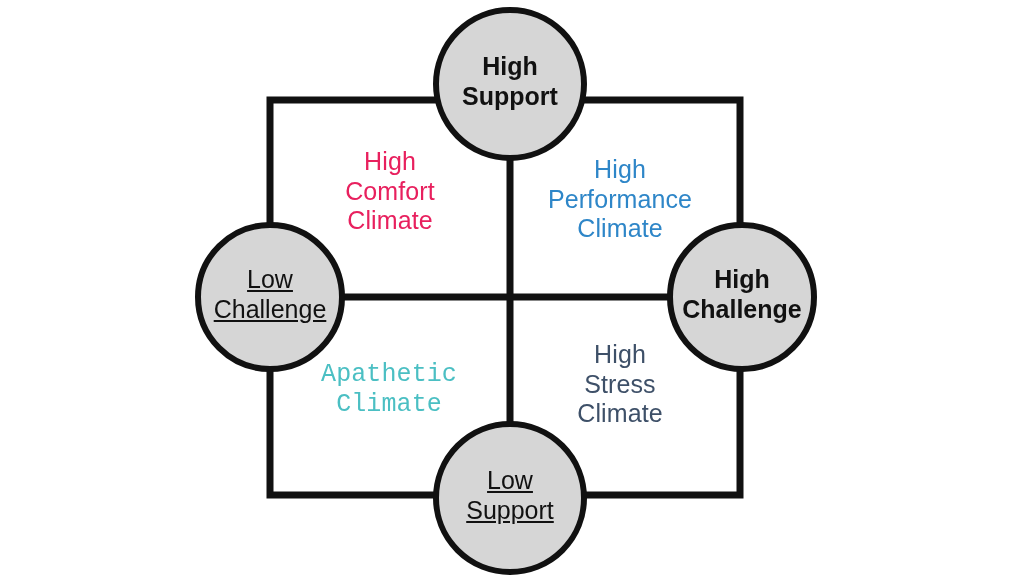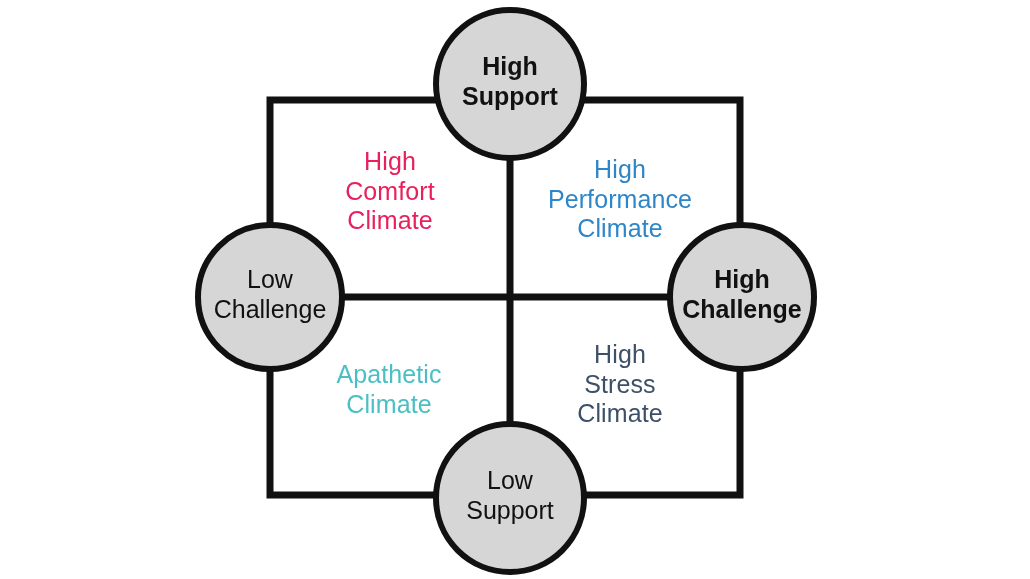--- a/index.html
+++ b/index.html
@@ -52,21 +52,21 @@
   
   .node-label {
     position: absolute;
     text-align: center;
     line-height: 1.2;
     font-size: 25px;
     font-weight: 700;
     color: #111111;
     white-space: pre-line;
   }
-  .node-label.regular { font-weight: 400; }
+  .node-label.regular { font-weight: 400; text-decoration: underline; }
   #node-high-support   { left: 408px; top: 51px;  width: 204px; }
   #node-low-support    { left: 408px; top: 465px; width: 204px; }
   #node-low-challenge  { left: 168px; top: 264px; width: 204px; }
   #node-high-challenge { left: 640px; top: 264px; width: 204px; }
 </style>
 </head>
 <body>
 
 <div id="diagram-stage">
 
@@ -100,20 +100,20 @@
 Challenge</div>
 
   <div class="quadrant-label" id="quadrant-high-comfort" style="color: rgb(232, 32, 94);">High
 Comfort
 Climate</div>
 
   <div class="quadrant-label" id="quadrant-high-performance" style="color: rgb(46, 134, 200);">High
 Performance
 Climate</div>
 
-  <div class="quadrant-label" id="quadrant-apathetic" style="color: rgb(75, 191, 195);">Apathetic
+  <div class="quadrant-label" id="quadrant-apathetic" style="color: rgb(75, 191, 195); font-family: Liberation Mono, monospace;">Apathetic
 Climate</div>
 
   <div class="quadrant-label" id="quadrant-high-stress" style="color: rgb(62, 80, 104);">High
 Stress
 Climate</div>
 
 </div>
 
 </body></html>

